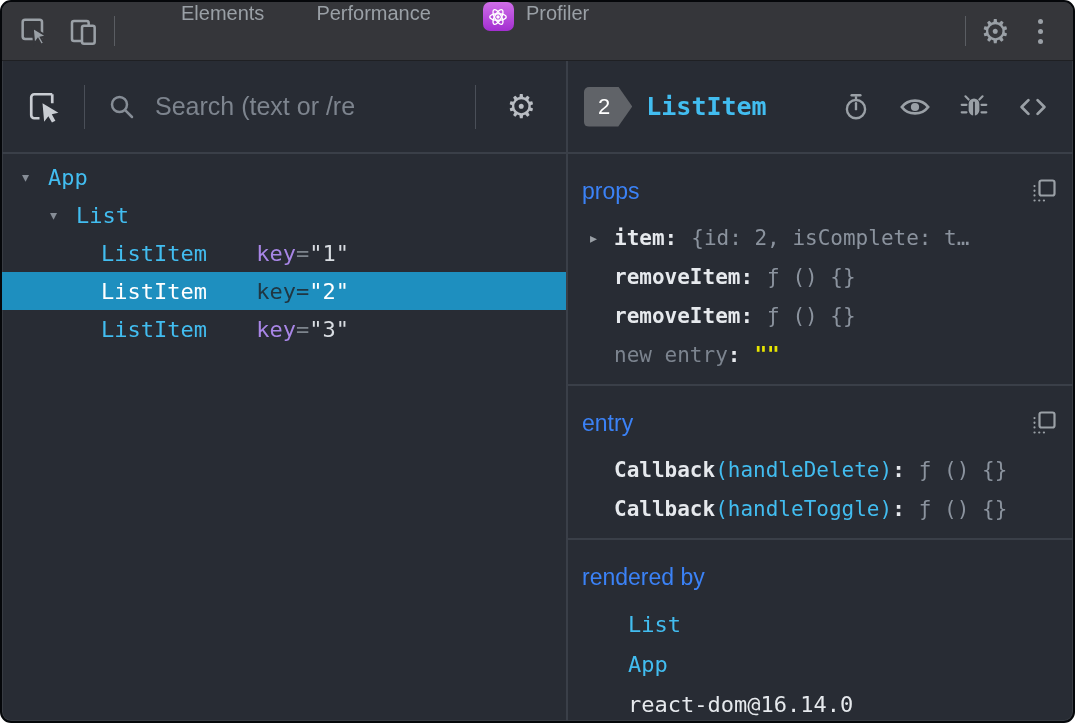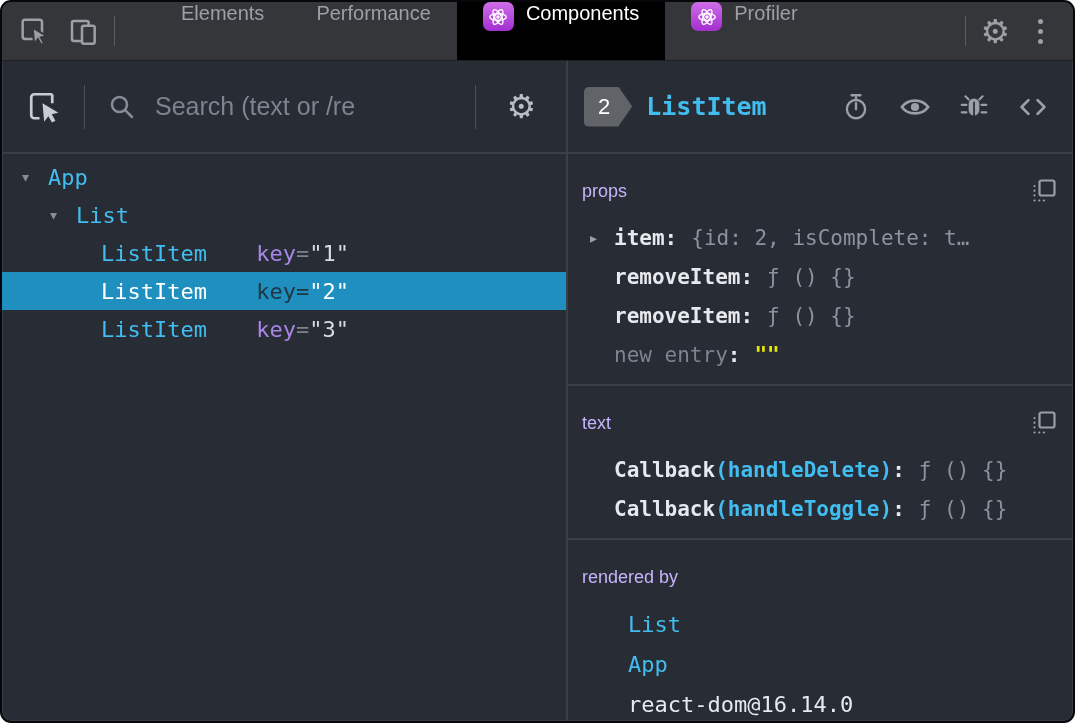--- a/index.html
+++ b/index.html
@@ -86,31 +86,31 @@
     padding:0 22px 0 14px;border-radius:5px;
     clip-path:polygon(0 0,calc(100% - 14px) 0,100% 50%,calc(100% - 14px) 100%,0 100%);
   }
   .comp-name{font-family:"DejaVu Sans Mono",monospace;font-size:25px;font-weight:bold;color:#42bdf0;margin-left:14px;}
   .rh-icons{margin-left:auto;display:flex;align-items:center;gap:28px;color:#9aa0a6;}
 
   
   .section{border-bottom:2px solid #3a3f48;padding:20px 10px 10px 10px;}
   .section.last{border-bottom:none;}
   .section-head{display:flex;align-items:center;height:34px;margin:0 6px 10px 4px;}
-  .section-title{font-size:18px;color:#c4b5fd;}
+  .section-title{font-size:23px;color:#3b82f6;}
   .copy-btn{margin-left:auto;color:#9aa0a6;cursor:pointer;display:flex;}
   .prow{display:flex;align-items:center;height:39px;padding-left:12px;
         font-family:"DejaVu Sans Mono",monospace;font-size:21px;white-space:pre;cursor:pointer;}
   .prow .tw{width:24px;flex:none;color:#9aa0a6;font-size:14px;font-family:"DejaVu Sans",sans-serif;}
   .p-name{color:#e6e9ed;font-weight:bold;}
   .p-name.muted{color:#7c848f;font-weight:normal;}
   .p-colon{color:#e6e9ed;font-weight:bold;}
   .p-val{color:#8b939e;margin-left:14px;}
   .p-val.yellow{color:#e8e600;font-weight:bold;}
-  .h-paren{color:#42bdf0;font-weight:bold;}
+  .h-paren{color:#42bdf0;font-weight:normal;}
   .rrow{height:40px;display:flex;align-items:center;padding-left:50px;
         font-family:"DejaVu Sans Mono",monospace;font-size:22px;cursor:pointer;}
   .r-link{color:#42bdf0;}
   .r-plain{color:#e6e9ed;}
 
   svg{display:block;}
 </style>
 </head>
 <body>
 
@@ -131,33 +131,20 @@
         </svg>
       </span>
     </div>
     <span class="tb-sep"></span>
 
     <div class="tab first">
       <span>Elements</span>
     </div>
     <div class="tab">
       <span>Performance</span>
-    </div>
-    <div class="tab active">
-      <span class="react-chip">
-        <svg width="22" height="22" viewBox="0 0 24 24">
-          <g stroke="#ffffff" stroke-width="1.5" fill="none">
-            <ellipse cx="12" cy="12" rx="9" ry="3.6"></ellipse>
-            <ellipse cx="12" cy="12" rx="9" ry="3.6" transform="rotate(60 12 12)"></ellipse>
-            <ellipse cx="12" cy="12" rx="9" ry="3.6" transform="rotate(-60 12 12)"></ellipse>
-          </g>
-          <circle cx="12" cy="12" r="1.9" fill="#ffffff"></circle>
-        </svg>
-      </span>
-      <span>Components</span>
     </div>
     <div class="tab">
       <span class="react-chip">
         <svg width="22" height="22" viewBox="0 0 24 24">
           <g stroke="#ffffff" stroke-width="1.5" fill="none">
             <ellipse cx="12" cy="12" rx="9" ry="3.6"></ellipse>
             <ellipse cx="12" cy="12" rx="9" ry="3.6" transform="rotate(60 12 12)"></ellipse>
             <ellipse cx="12" cy="12" rx="9" ry="3.6" transform="rotate(-60 12 12)"></ellipse>
           </g>
           <circle cx="12" cy="12" r="1.9" fill="#ffffff"></circle>
@@ -293,21 +280,21 @@
         </div>
         <div class="prow">
           <span class="tw"></span>
           <span class="p-name muted">new entry</span><span class="p-colon">:</span>
           <span class="p-val yellow">""</span>
         </div>
       </div>
 
       <div class="section">
         <div class="section-head">
-          <span class="section-title">text</span>
+          <span class="section-title">entry</span>
           <span class="copy-btn">
             <svg width="26" height="26" viewBox="0 0 26 26">
               <rect x="8.5" y="2.5" width="15" height="15" rx="2" fill="none" stroke="currentColor" stroke-width="2.2"></rect>
               <path d="M3.5 8 V20.5 M3.5 22.5 H16.5" fill="none" stroke="currentColor" stroke-width="2.2" stroke-linecap="round" stroke-dasharray="0.1 4.6"></path>
             </svg>
           </span>
         </div>
         <div class="prow">
           <span class="tw"></span>
           <span class="p-name">Callback</span><span class="h-paren">(handleDelete)</span><span class="p-colon">:</span>

